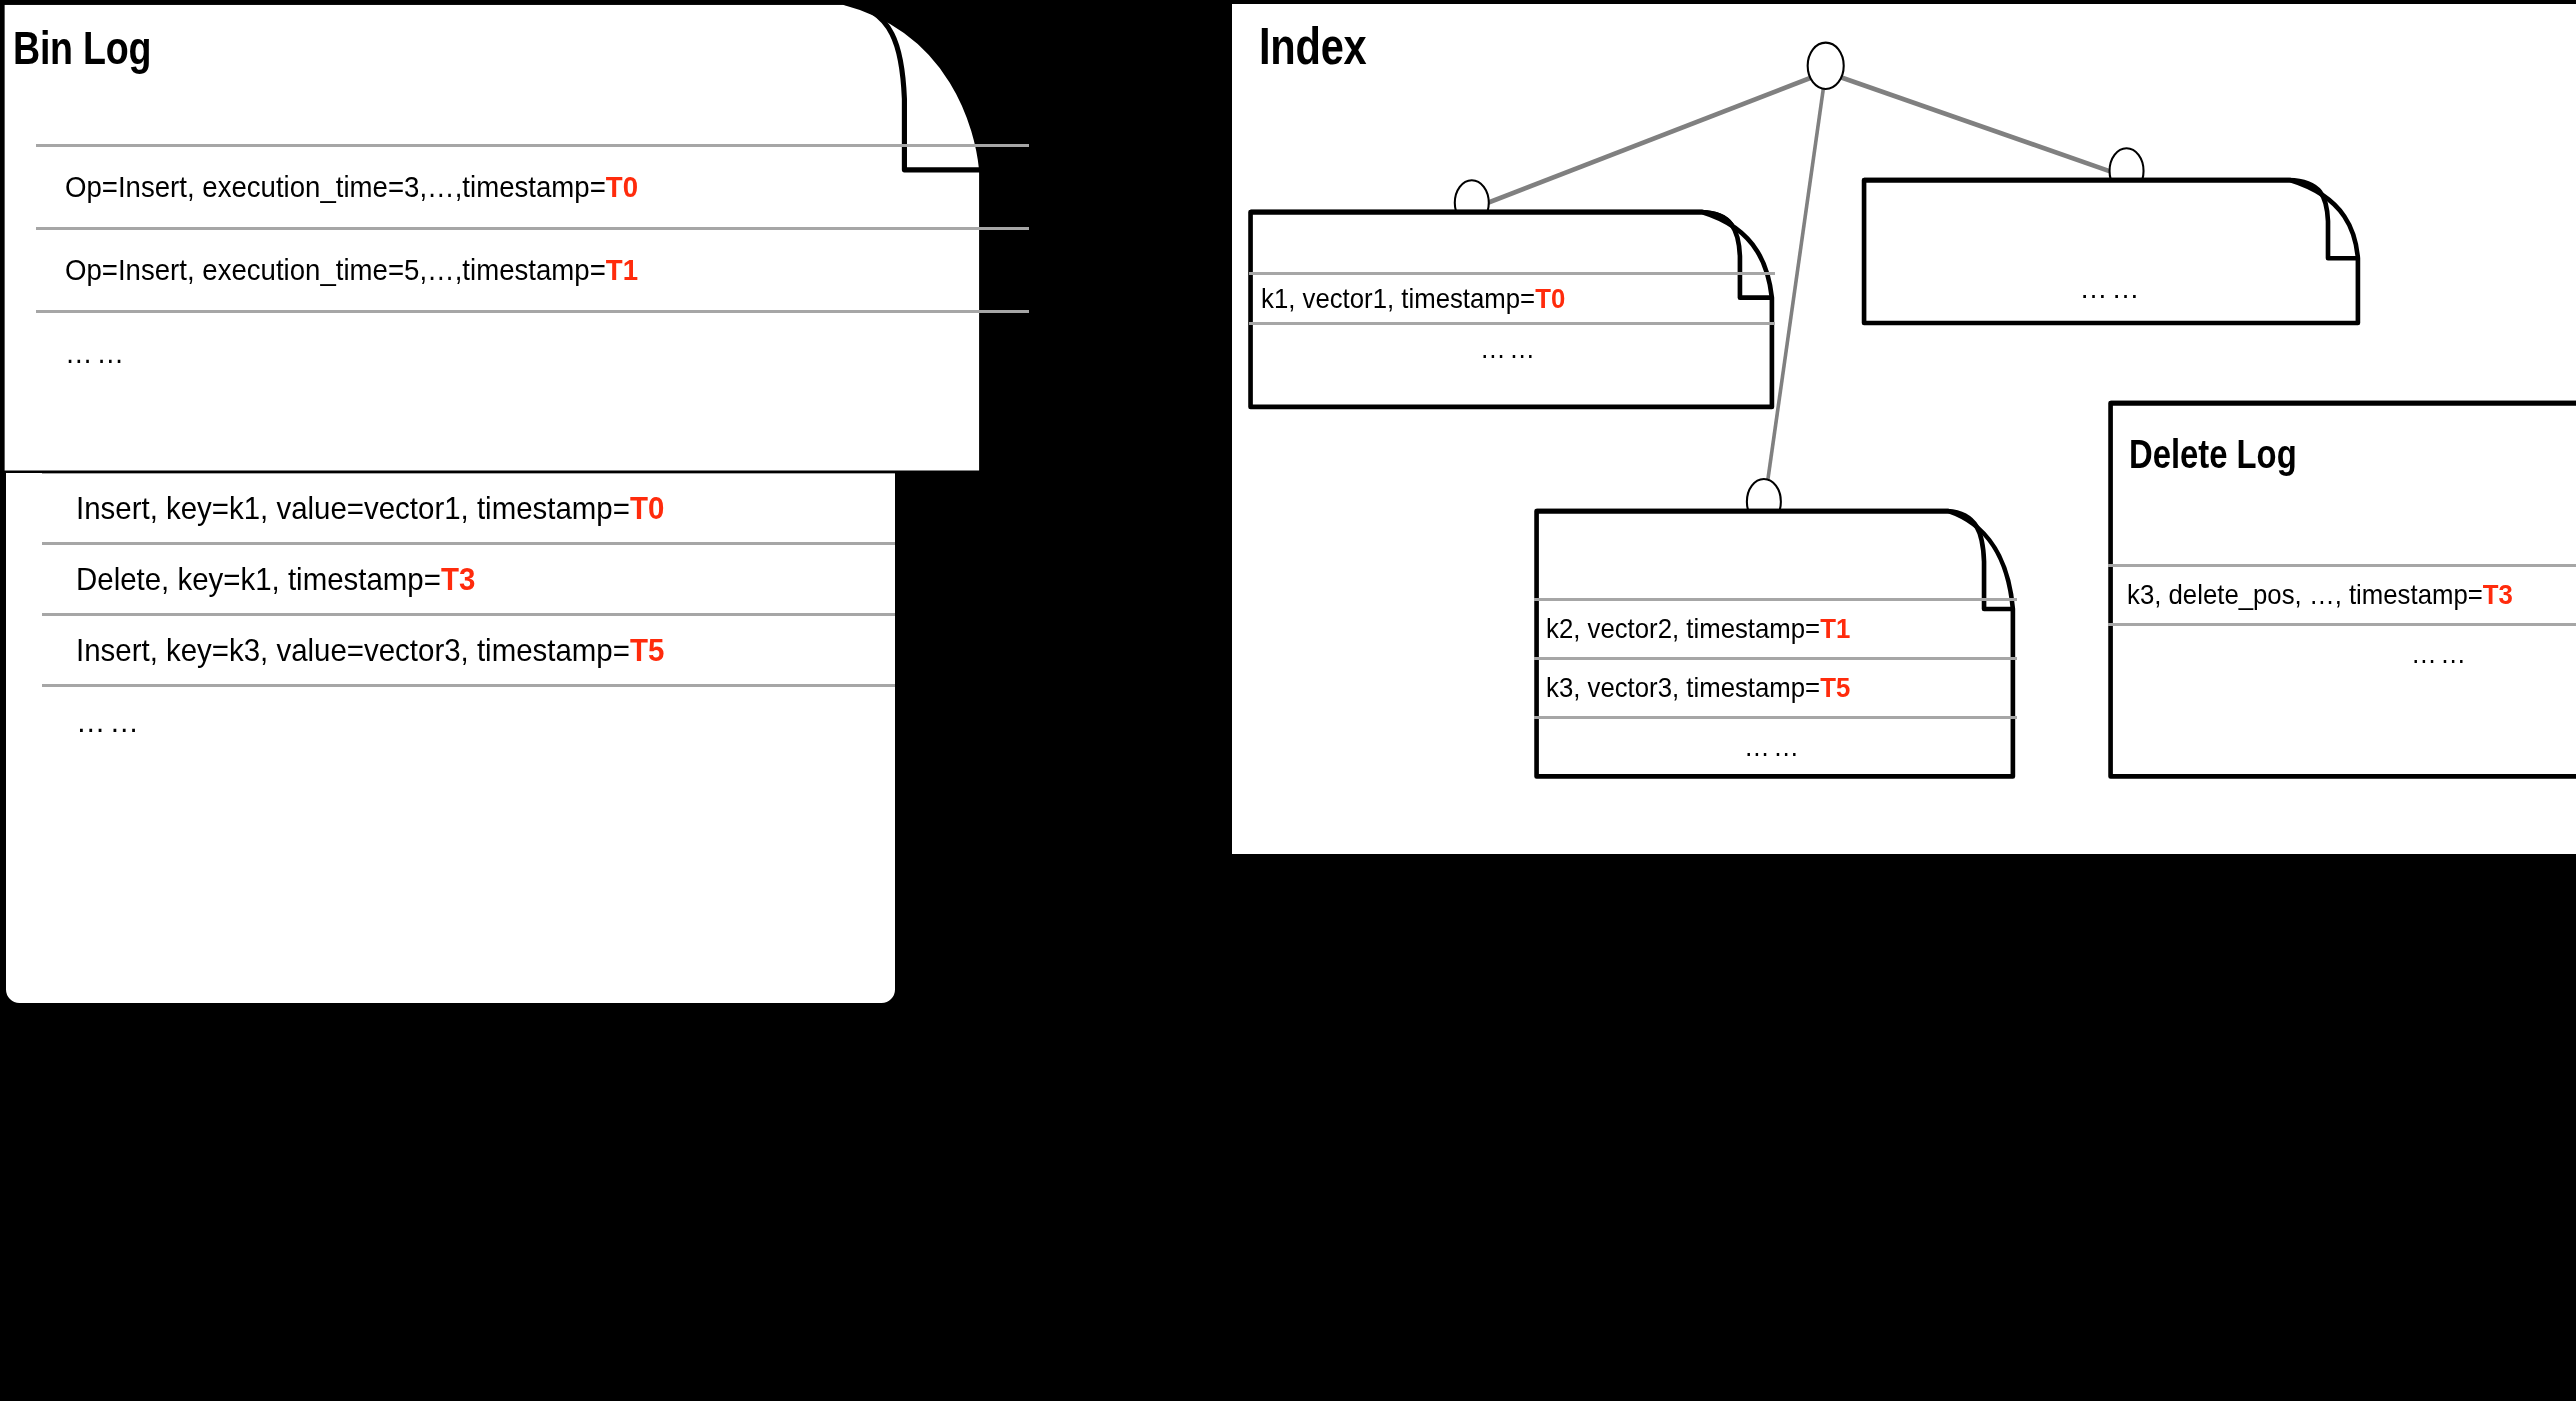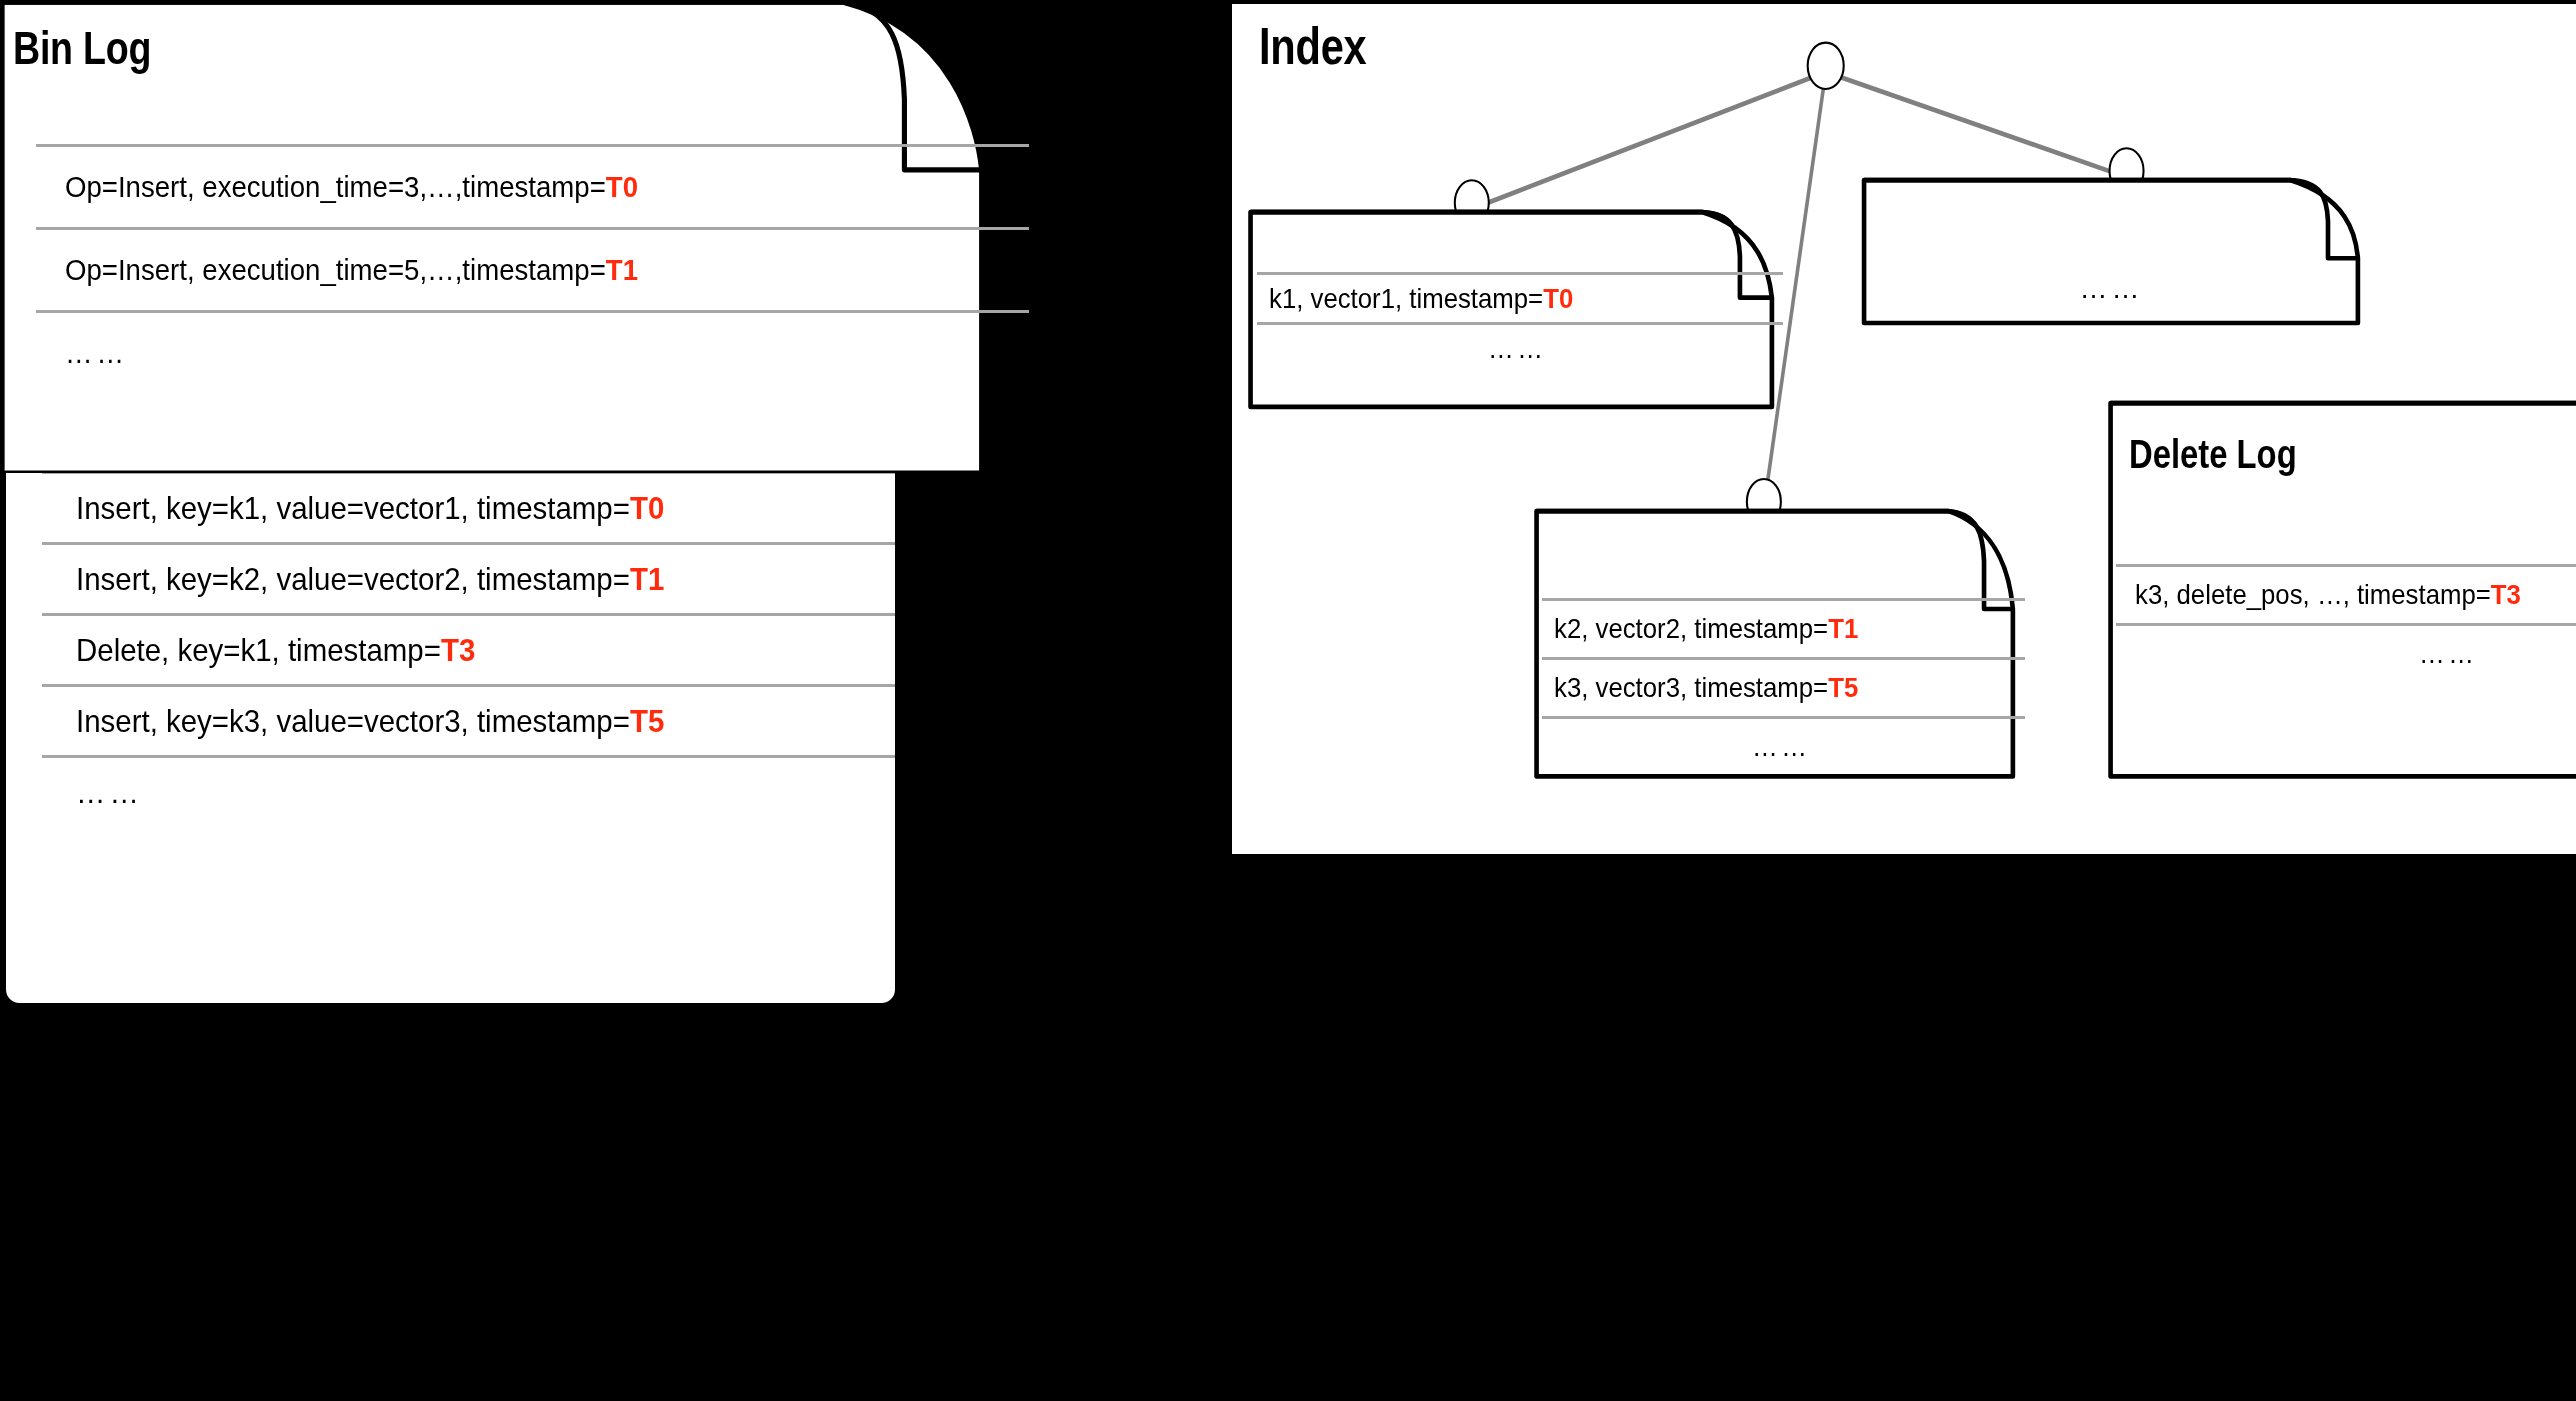--- a/index.html
+++ b/index.html
@@ -118,21 +118,21 @@
   }
   .doc .doc-shape {
     position: absolute;
     left: 0; top: 0;
     width: 100%; height: 100%;
     overflow: visible;
   }
 
   .doc-rows {
     position: absolute;
-    left: 8px;
+    left: 0;
     width: 100%;
     text-align: center;
   }
   .doc-rows .row {
     padding-left: 12.4px;
   }
 
   
   #node-k1 {
     left: 17px;
@@ -229,23 +229,20 @@
   #binlog-rows .row-text { font-size: 30px; }
 </style>
 </head>
 <body>
 
 <div class="panel" id="wal-panel">
   <div class="panel-title" id="wal-title">WAL</div>
   <div class="rowlist" id="wal-rows">
     <div class="row">
       <span class="row-text"><span>Insert, key=k1, value=vector1, timestamp=</span><span class="ts">T0</span></span>
-    </div>
-    <div class="row">
-      <span class="row-text"><span>Insert, key=k2, value=vector2, timestamp=</span><span class="ts">T1</span></span>
     </div>
     <div class="row">
       <span class="row-text"><span>Delete, key=k1, timestamp=</span><span class="ts">T3</span></span>
     </div>
     <div class="row">
       <span class="row-text"><span>Insert, key=k3, value=vector3, timestamp=</span><span class="ts">T5</span></span>
     </div>
     <div class="row">
       <span class="row-text dots">……</span>
     </div>

